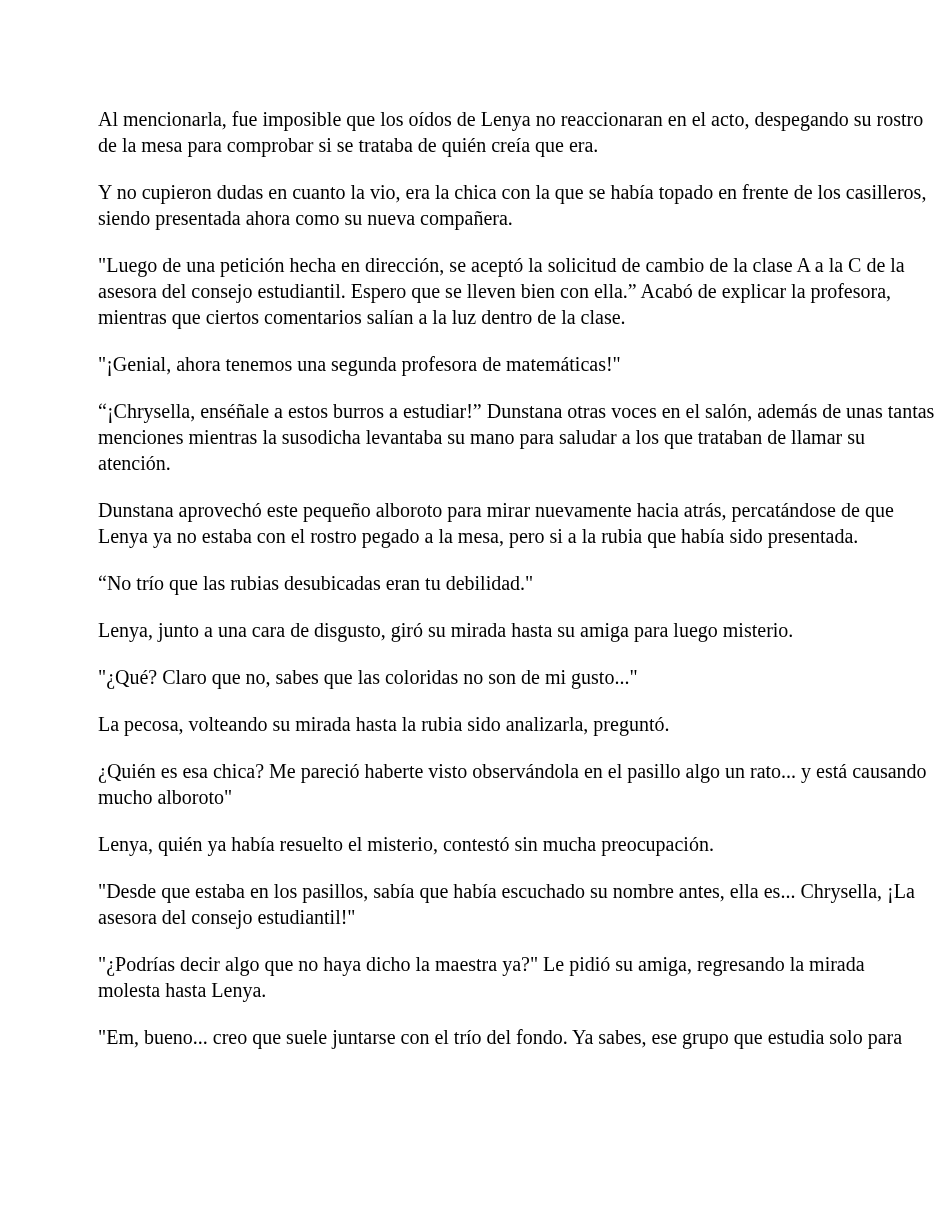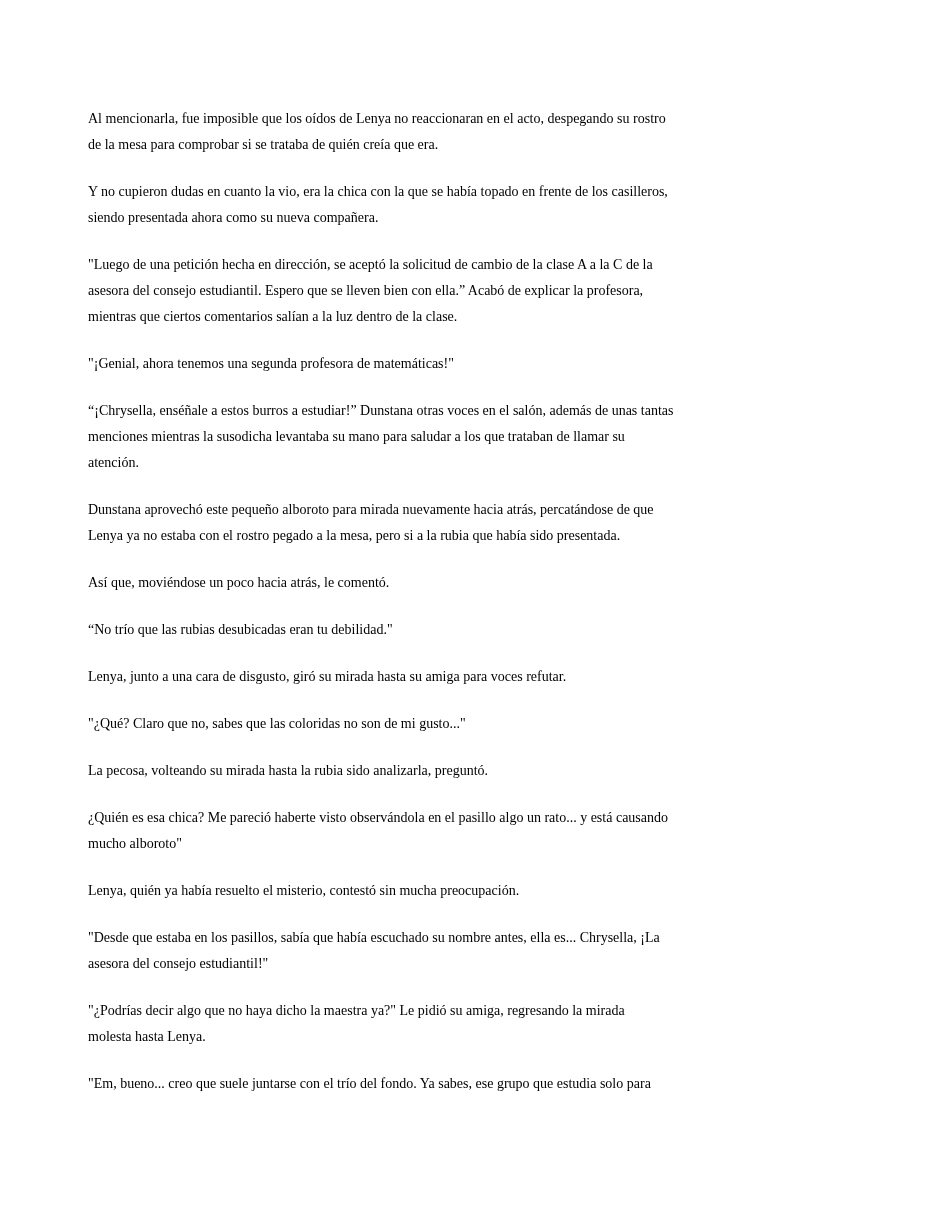--- a/index.html
+++ b/index.html
@@ -15,22 +15,23 @@
   }
   .page {
     width: 940px;
     height: 1216px;
     background: #ffffff;
     box-sizing: border-box;
     padding: 106px 84px 0 88px;
   }
   .text-body {
     color: #000000;
-    font-size: 14px;
+    font-size: 20px;
     line-height: 26px;
+    margin-left: 10px;
   }
   .para {
     margin: 0 0 21px 0;
     white-space: pre;
   }
 </style>
 </head>
 <body style="background: rgb(255, 255, 255);">
 
 <div class="page">
@@ -39,25 +40,24 @@
 de la mesa para comprobar si se trataba de quién creía que era.</p>
       <p class="para">Y no cupieron dudas en cuanto la vio, era la chica con la que se había topado en frente de los casilleros,
 siendo presentada ahora como su nueva compañera.</p>
       <p class="para">"Luego de una petición hecha en dirección, se aceptó la solicitud de cambio de la clase A a la C de la
 asesora del consejo estudiantil. Espero que se lleven bien con ella.” Acabó de explicar la profesora,
 mientras que ciertos comentarios salían a la luz dentro de la clase.</p>
       <p class="para">"¡Genial, ahora tenemos una segunda profesora de matemáticas!"</p>
       <p class="para">“¡Chrysella, enséñale a estos burros a estudiar!” Dunstana otras voces en el salón, además de unas tantas
 menciones mientras la susodicha levantaba su mano para saludar a los que trataban de llamar su
 atención.</p>
-      <p class="para">Dunstana aprovechó este pequeño alboroto para mirada nuevamente hacia atrás, percatándose de que
+      <p class="para">Dunstana aprovechó este pequeño alboroto para mirar nuevamente hacia atrás, percatándose de que
 Lenya ya no estaba con el rostro pegado a la mesa, pero si a la rubia que había sido presentada.</p>
-      <p class="para">Así que, moviéndose un poco hacia atrás, le comentó.</p>
       <p class="para">“No trío que las rubias desubicadas eran tu debilidad."</p>
-      <p class="para">Lenya, junto a una cara de disgusto, giró su mirada hasta su amiga para voces refutar.</p>
+      <p class="para">Lenya, junto a una cara de disgusto, giró su mirada hasta su amiga para luego misterio.</p>
       <p class="para">"¿Qué? Claro que no, sabes que las coloridas no son de mi gusto..."</p>
       <p class="para">La pecosa, volteando su mirada hasta la rubia sido analizarla, preguntó.</p>
       <p class="para">¿Quién es esa chica? Me pareció haberte visto observándola en el pasillo algo un rato... y está causando
 mucho alboroto"</p>
       <p class="para">Lenya, quién ya había resuelto el misterio, contestó sin mucha preocupación.</p>
       <p class="para">"Desde que estaba en los pasillos, sabía que había escuchado su nombre antes, ella es... Chrysella, ¡La
 asesora del consejo estudiantil!"</p>
       <p class="para">"¿Podrías decir algo que no haya dicho la maestra ya?" Le pidió su amiga, regresando la mirada
 molesta hasta Lenya.</p>
       <p class="para">"Em, bueno... creo que suele juntarse con el trío del fondo. Ya sabes, ese grupo que estudia solo para</p>

